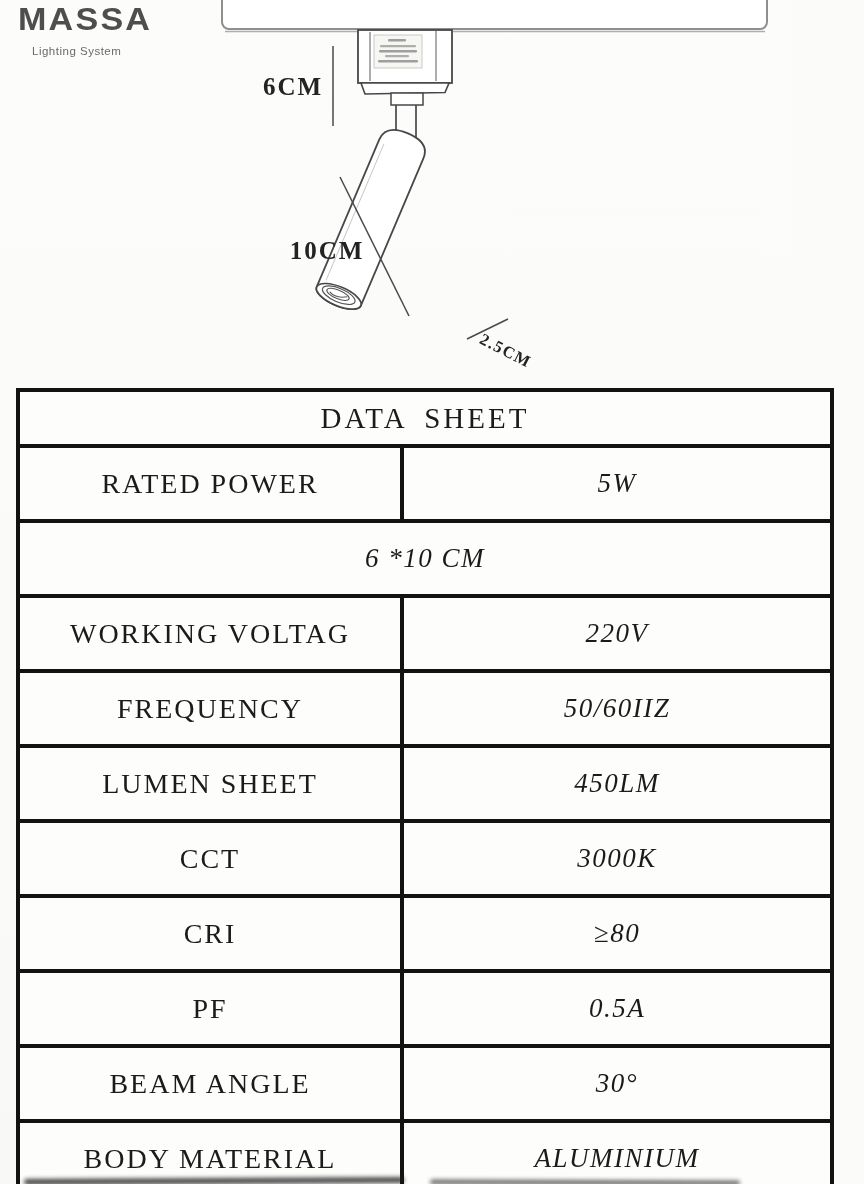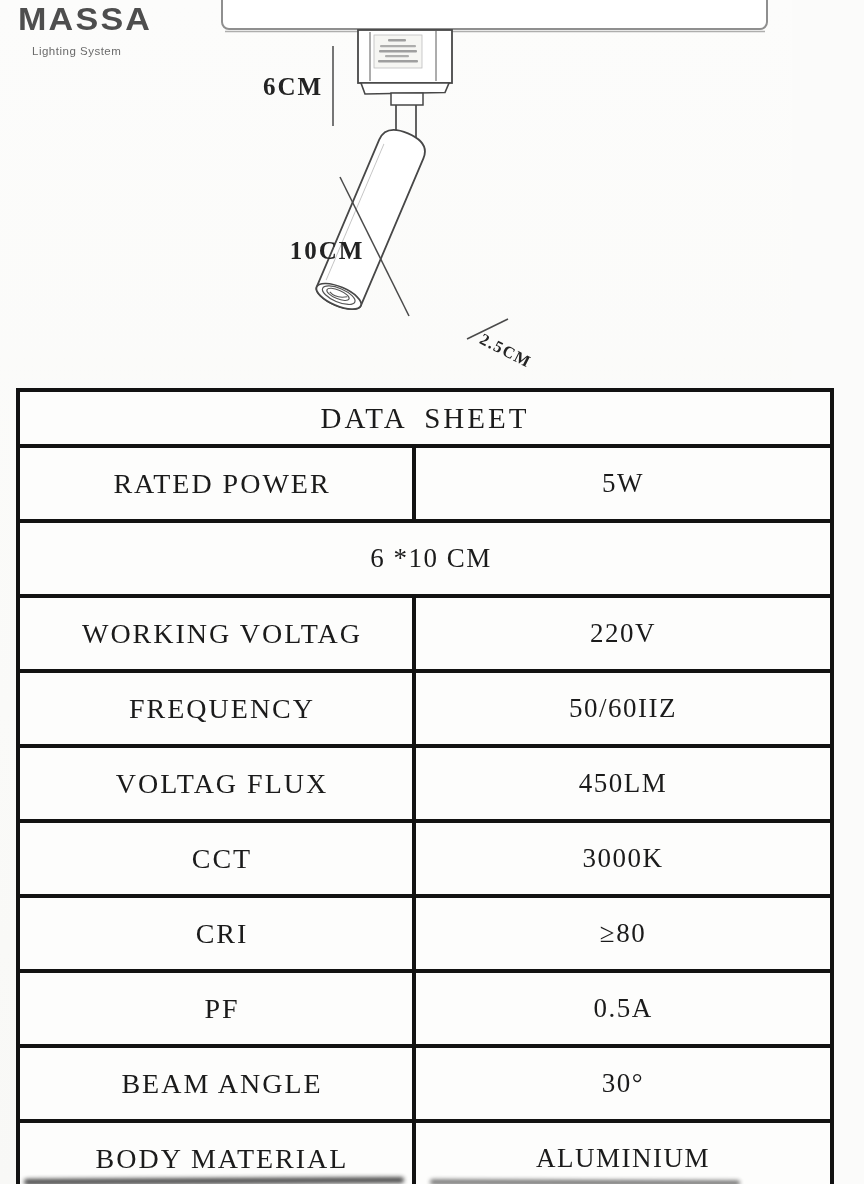--- a/index.html
+++ b/index.html
@@ -30,30 +30,30 @@
   .sheet{
     position:absolute;left:16px;top:388px;width:818px;
     border:4px solid #121212;background:#fdfdfc;
     box-sizing:border-box;color:#1b1b1b;
   }
   .sheet-header{
     height:52px;border-bottom:4px solid #121212;
     display:flex;align-items:center;justify-content:center;
     font-size:29px;letter-spacing:3px;word-spacing:8px;
   }
-  .srow{display:flex;height:75px;box-sizing:border-box;border-bottom:4px solid #121212;padding-left:12px;}
+  .srow{display:flex;height:75px;box-sizing:border-box;border-bottom:4px solid #121212;}
   .srow:last-child{border-bottom:4px solid #121212;}
   .cl{
     width:384px;box-sizing:border-box;border-right:4px solid #121212;
     display:flex;align-items:center;justify-content:center;
     font-size:28px;letter-spacing:2px;
   }
   .cv{
     flex:1;display:flex;align-items:center;justify-content:center;
-    font-size:27px;letter-spacing:1.5px;
+    font-size:27px;letter-spacing:1.5px;font-style:italic;
   }
 
   
   .smudge{position:absolute;background:#1c1c1c;filter:blur(2px);opacity:.8;border-radius:3px;}
   .smudge.a{left:24px;top:1178px;width:380px;height:6px;transform:rotate(-.3deg);}
   .smudge.b{left:430px;top:1180px;width:310px;height:5px;transform:rotate(.2deg);opacity:.65;}
 
   text{fill:#232323;}
 </style>
 </head>
@@ -124,21 +124,21 @@
     </div>
     <div class="srow">
       <div class="cl">WORKING VOLTAG</div>
       <div class="cv">220V</div>
     </div>
     <div class="srow">
       <div class="cl">FREQUENCY</div>
       <div class="cv">50/60IIZ</div>
     </div>
     <div class="srow">
-      <div class="cl">VOLTAG FLUX</div>
+      <div class="cl">LUMEN SHEET</div>
       <div class="cv">450LM</div>
     </div>
     <div class="srow">
       <div class="cl">CCT</div>
       <div class="cv">3000K</div>
     </div>
     <div class="srow">
       <div class="cl">CRI</div>
       <div class="cv">≥80</div>
     </div>

